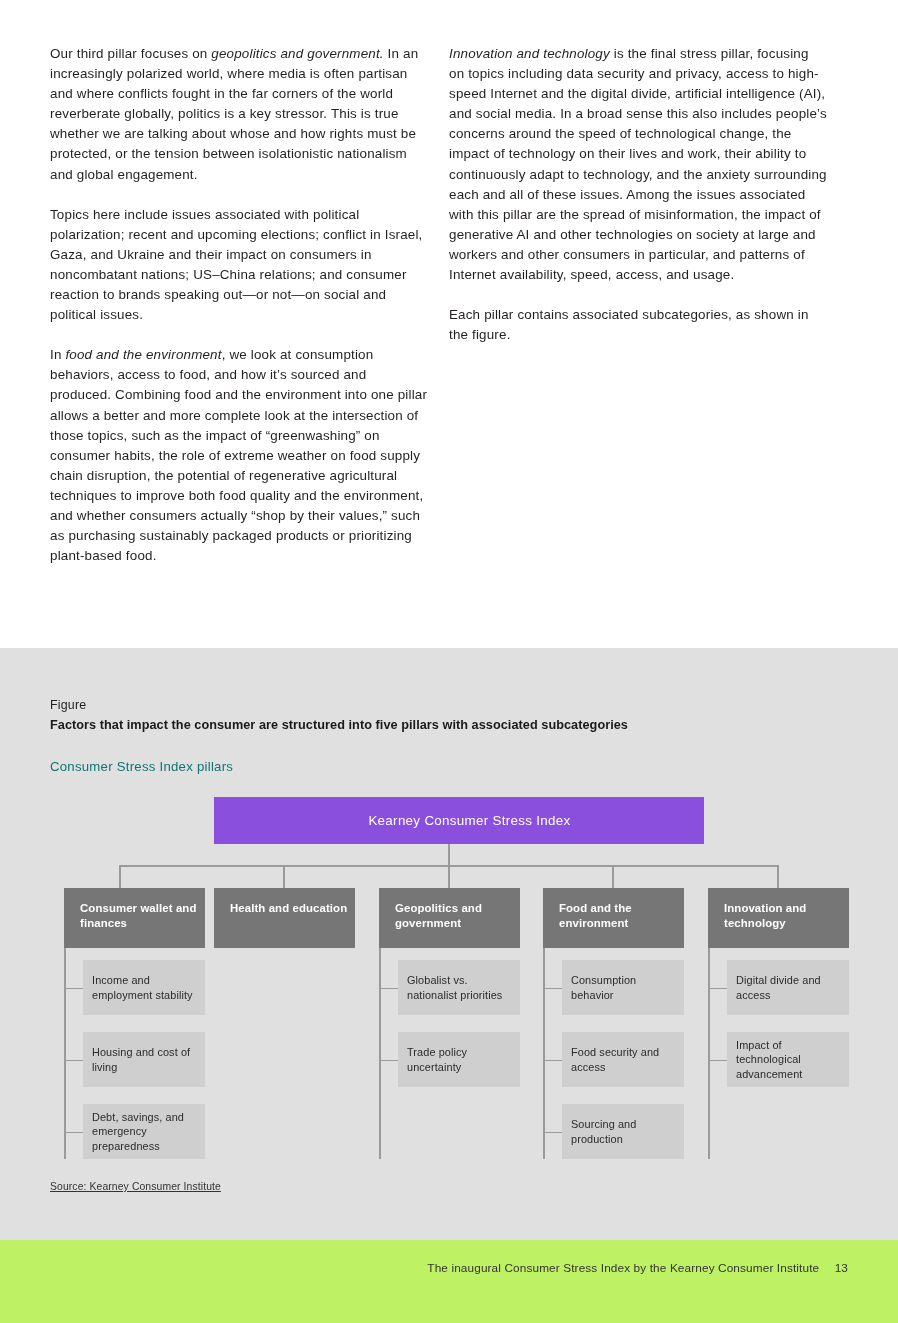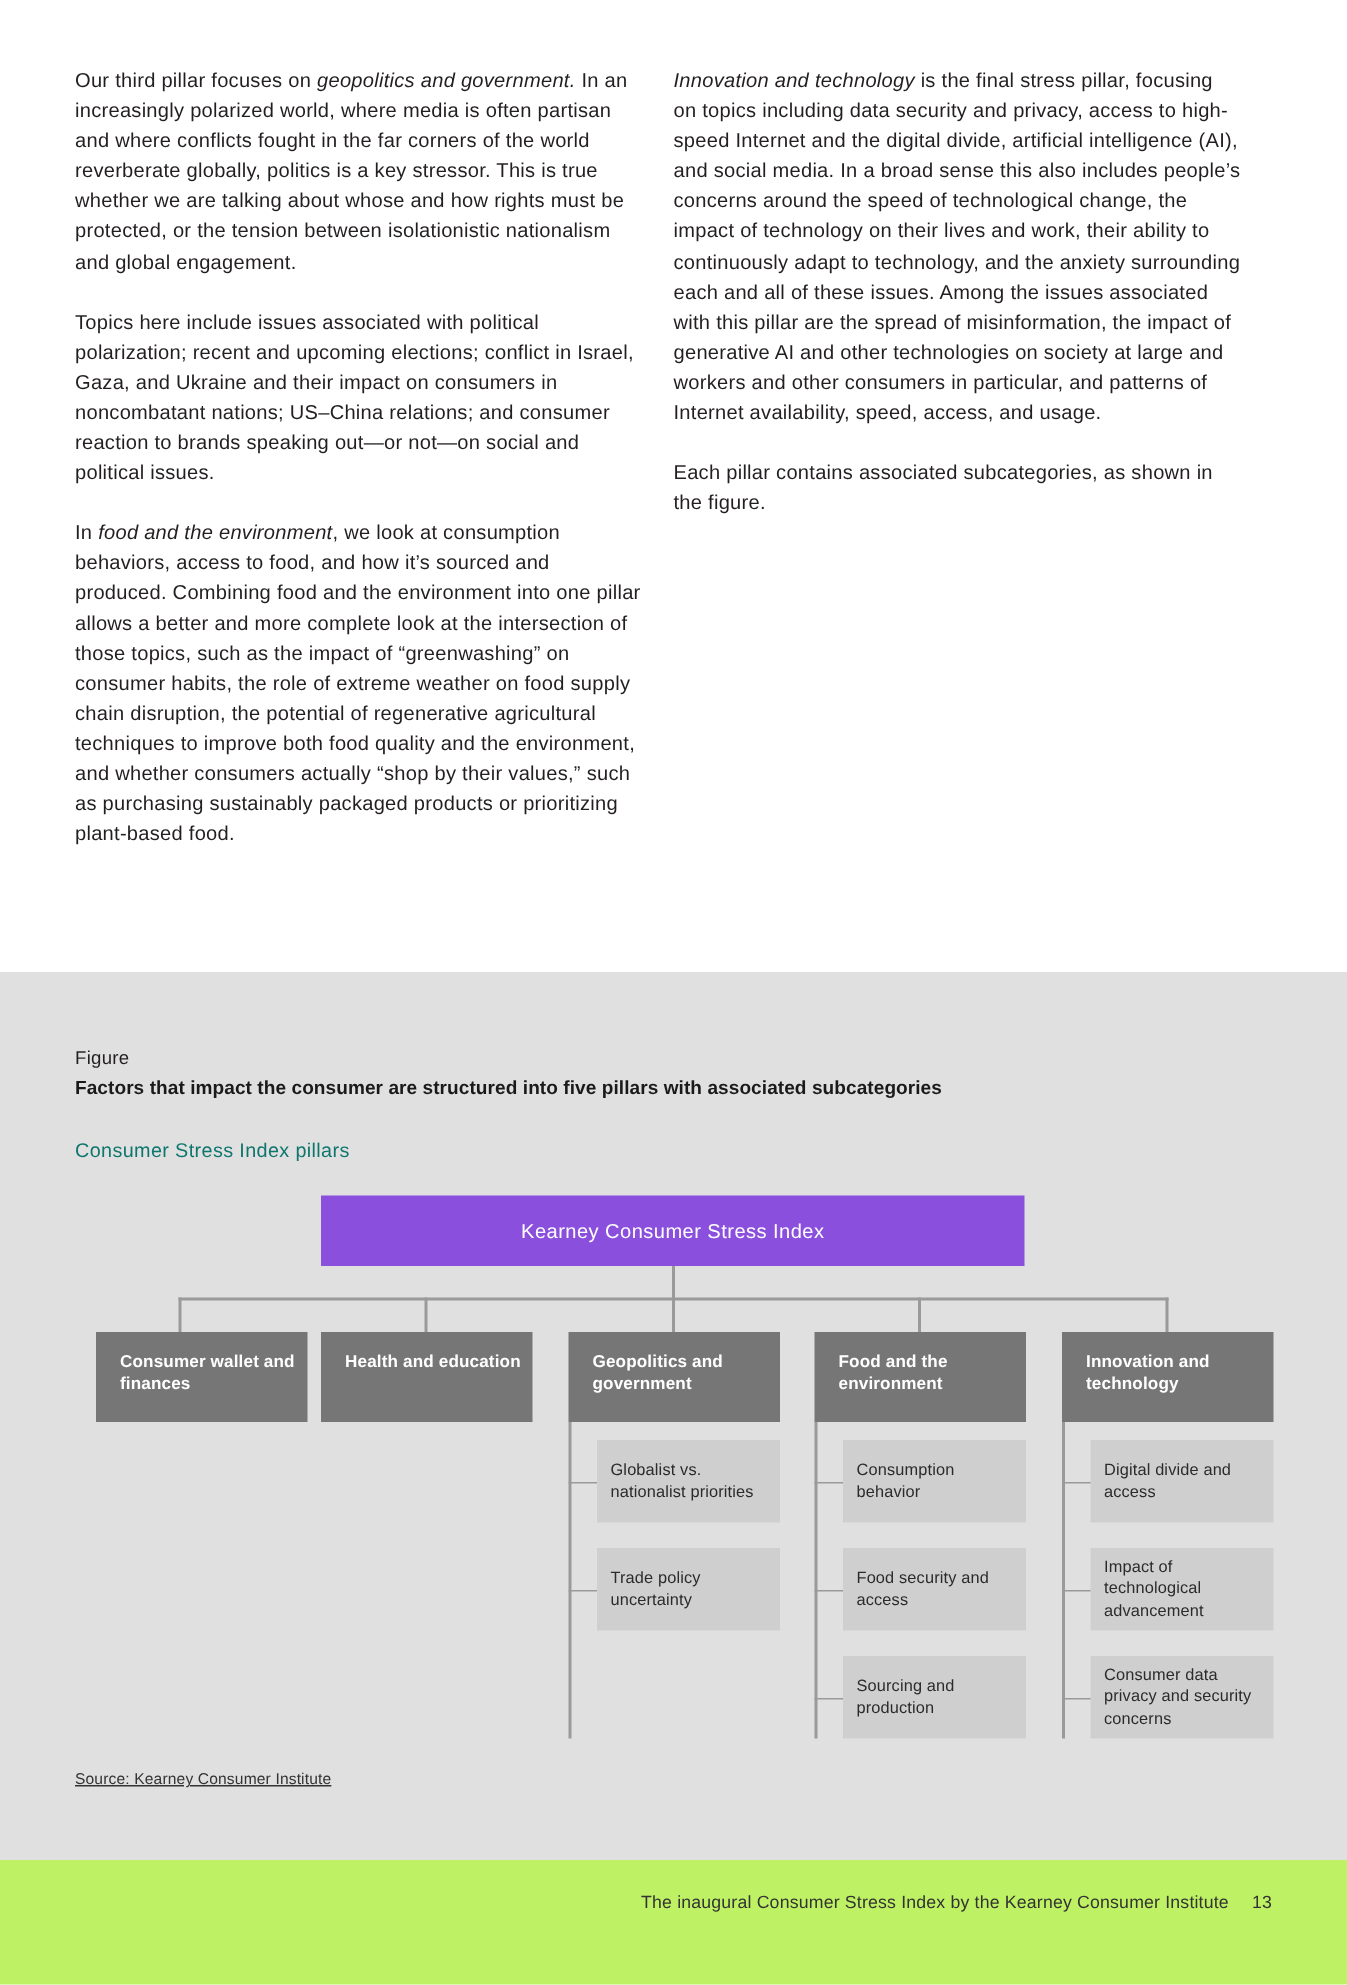--- a/index.html
+++ b/index.html
@@ -94,20 +94,21 @@
     top: 149px;
     width: 469px;
     height: 47px;
     background: #8a4fdd;
     color: #ffffff;
     font-size: 13.4px;
     letter-spacing: 0.3px;
     display: flex;
     align-items: center;
     justify-content: center;
+    padding-left: 21px;
   }
 
   
   .rail-stem {
     position: absolute;
     left: 448px;
     top: 196px;
     width: 1.5px;
     height: 22px;
     background: #9a9a9a;
@@ -236,20 +237,35 @@
   <div class="diagram">
 
     <div class="root-box">Kearney Consumer Stress Index</div>
 
     <div class="rail-stem"></div>
     <div class="rail-bar"></div>
 
     <div id="pillar-container">
         <div class="pillar" style="left: 64px;">
           <div class="pillar-head">Consumer wallet and finances</div>
+          <div class="pillar-body">
+            <div class="spine"></div>
+            <div class="sub">
+              <span class="tick"></span>
+              <span>Income and employment stability</span>
+            </div>
+            <div class="sub">
+              <span class="tick"></span>
+              <span>Housing and cost of living</span>
+            </div>
+            <div class="sub">
+              <span class="tick"></span>
+              <span>Debt, savings, and emergency preparedness</span>
+            </div>
+          </div>
         </div>
         <div class="pillar" style="left: 214px;">
           <div class="pillar-head">Health and education</div>
         </div>
         <div class="pillar" style="left: 379px;">
           <div class="pillar-head">Geopolitics and government</div>
           <div class="pillar-body">
             <div class="spine"></div>
             <div class="sub">
               <span class="tick"></span>
@@ -283,24 +299,20 @@
           <div class="pillar-head">Innovation and technology</div>
           <div class="pillar-body">
             <div class="spine"></div>
             <div class="sub">
               <span class="tick"></span>
               <span>Digital divide and access</span>
             </div>
             <div class="sub">
               <span class="tick"></span>
               <span>Impact of technological advancement</span>
-            </div>
-            <div class="sub">
-              <span class="tick"></span>
-              <span>Consumer data privacy and security concerns</span>
             </div>
           </div>
         </div>
       </div>
 
   <div class="rail-drop" style="left: 119px;"></div>
       <div class="rail-drop" style="left: 283px;"></div>
       <div class="rail-drop" style="left: 448px;"></div>
       <div class="rail-drop" style="left: 612px;"></div>
       <div class="rail-drop" style="left: 777px;"></div>

